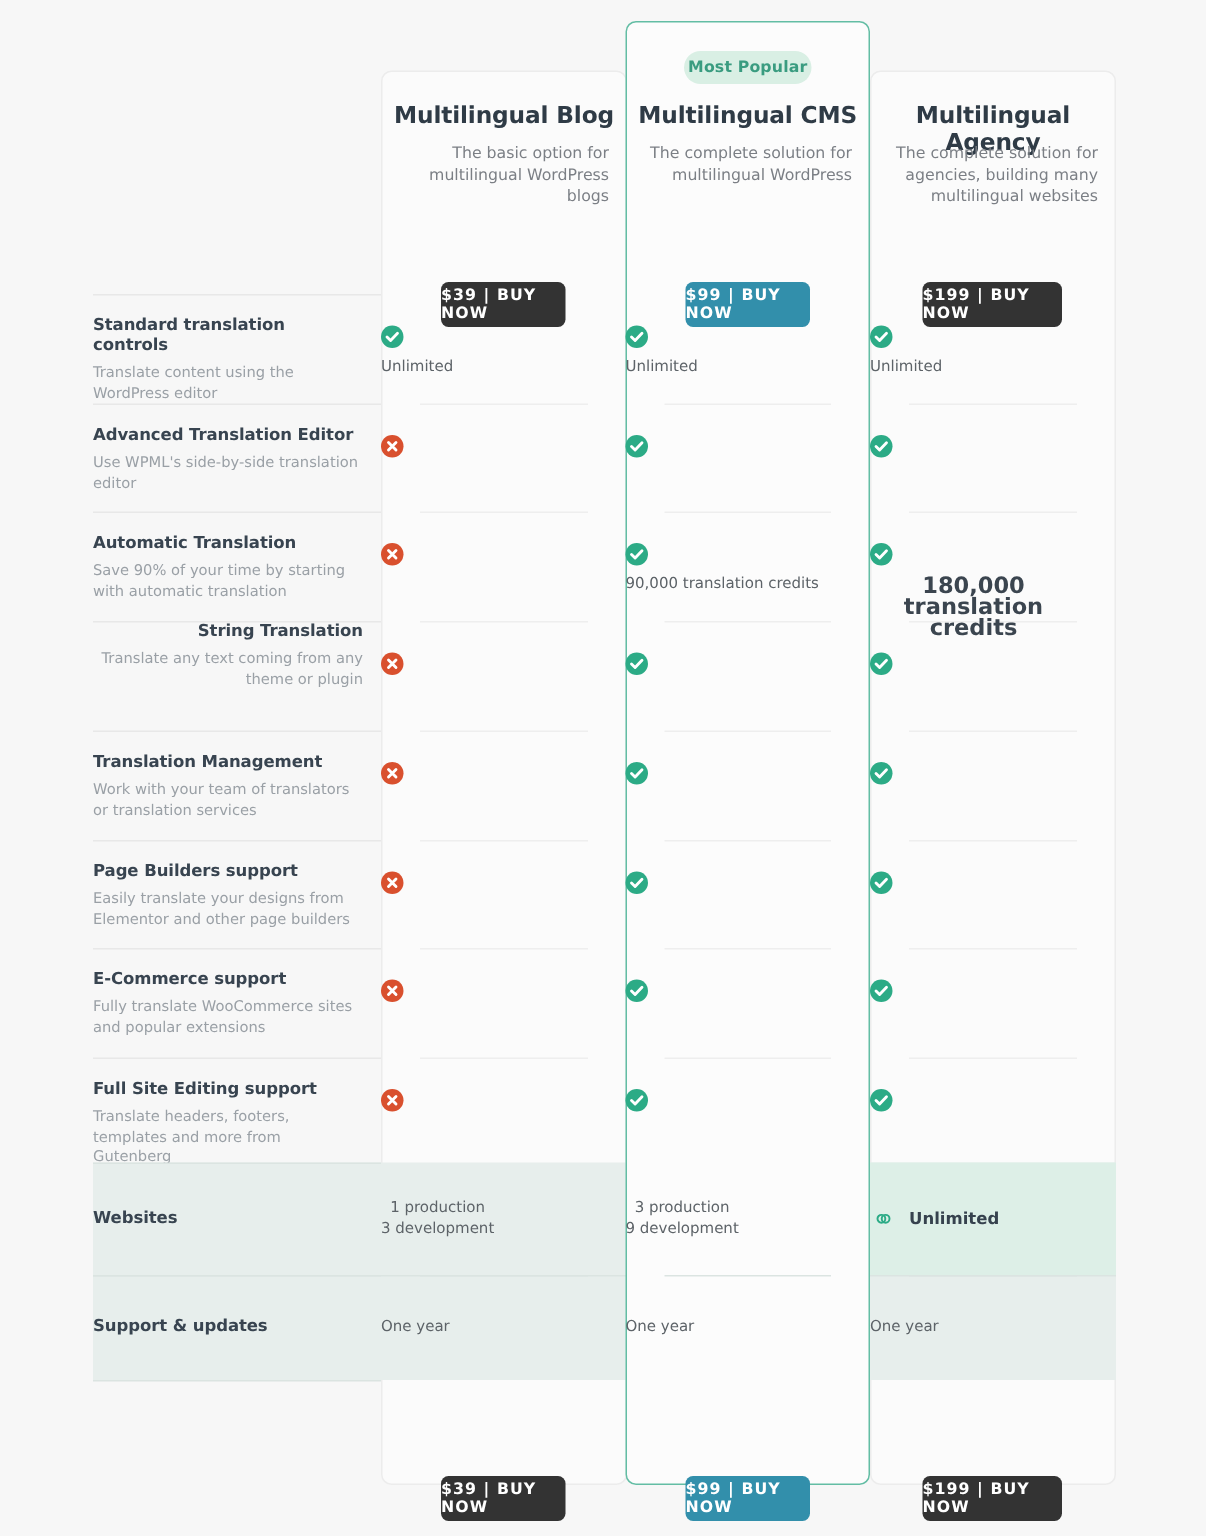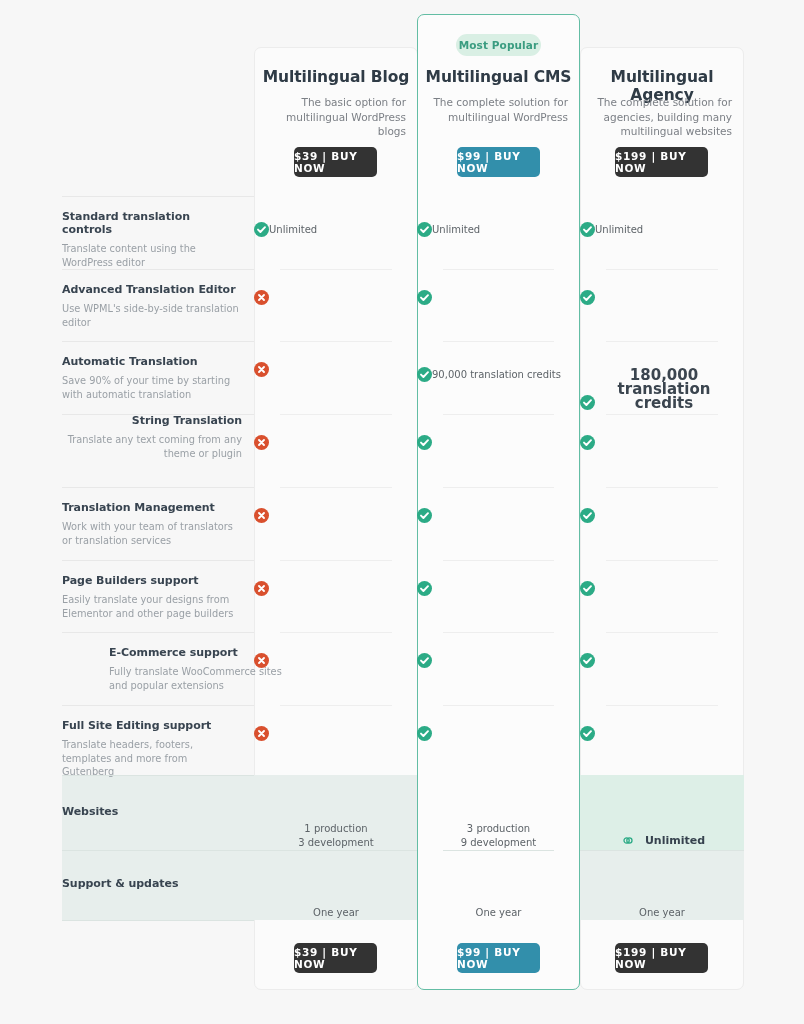--- a/index.html
+++ b/index.html
@@ -65,20 +65,21 @@
     font-size:10.5px;line-height:14.5px;color:#7b7f85;
     text-align:right;z-index:5;
   }
   .cta{
     position:absolute;height:30px;
     display:flex;align-items:center;justify-content:center;
     border-radius:5px;z-index:5;
     font-size:10.5px;font-weight:bold;color:#ffffff;
     letter-spacing:.7px;cursor:pointer;
     box-sizing:border-box;
+    margin-top:41px;
   }
   .cta.dark{background:#333333;}
   .cta.teal{background:#328fab;}
 
   
   .frow{
     position:absolute;left:62px;width:192px;
     box-sizing:border-box;padding-right:12px;
     z-index:4;
   }
@@ -98,22 +99,22 @@
     background:#e8e8e8;z-index:4;
   }
   
   .csep{
     position:absolute;height:1px;background:#eeeeee;z-index:4;
   }
 
   
   .cell{
     position:absolute;z-index:5;
-    display:flex;flex-direction:row;
-    align-items:flex-end;justify-content:flex-start;
+    display:flex;flex-direction:column;
+    align-items:flex-start;justify-content:flex-start;
     text-align:center;
   }
   .cell .ctext{
     font-size:10px;color:#5d6368;line-height:14px;margin-top:6px;
   }
   .cell .ctext.bold{font-weight:bold;color:#3b454f;font-size:15px;}
   .cell .ctext.plain{margin-top:0;}
 
   
   .ic{width:15px;height:15px;border-radius:50%;position:relative;display:block;}
@@ -327,21 +328,21 @@
         <span class="ic ok">
           <svg width="15" height="15" viewBox="0 0 15 15">
             <path d="M4 7.6 L6.4 10 L11 5.2" fill="none" stroke="#fff" stroke-width="1.9" stroke-linecap="round" stroke-linejoin="round"></path>
           </svg>
         </span>
       </div>
       <div class="lsep" style="top: 632px;"></div>
       <div class="csep" style="top: 632px; left: 280px; width: 112px;"></div>
       <div class="csep" style="top: 632px; left: 443px; width: 111px;"></div>
       <div class="csep" style="top: 632px; left: 606px; width: 112px;"></div>
-      <div class="frow" style="top: 646px; margin-left: 47px;">
+      <div class="frow" style="top: 646px;">
         <div class="ftitle">E-Commerce support</div>
         <div class="fdesc">Fully translate WooCommerce sites and popular extensions</div>
       </div>
       <div class="cell" style="left: 254px; width: 164px; top: 653px;">
         <span class="ic no">
           <svg width="15" height="15" viewBox="0 0 15 15">
             <path d="M5 5 L10 10 M10 5 L5 10" fill="none" stroke="#fff" stroke-width="1.9" stroke-linecap="round"></path>
           </svg>
         </span>
       </div>

